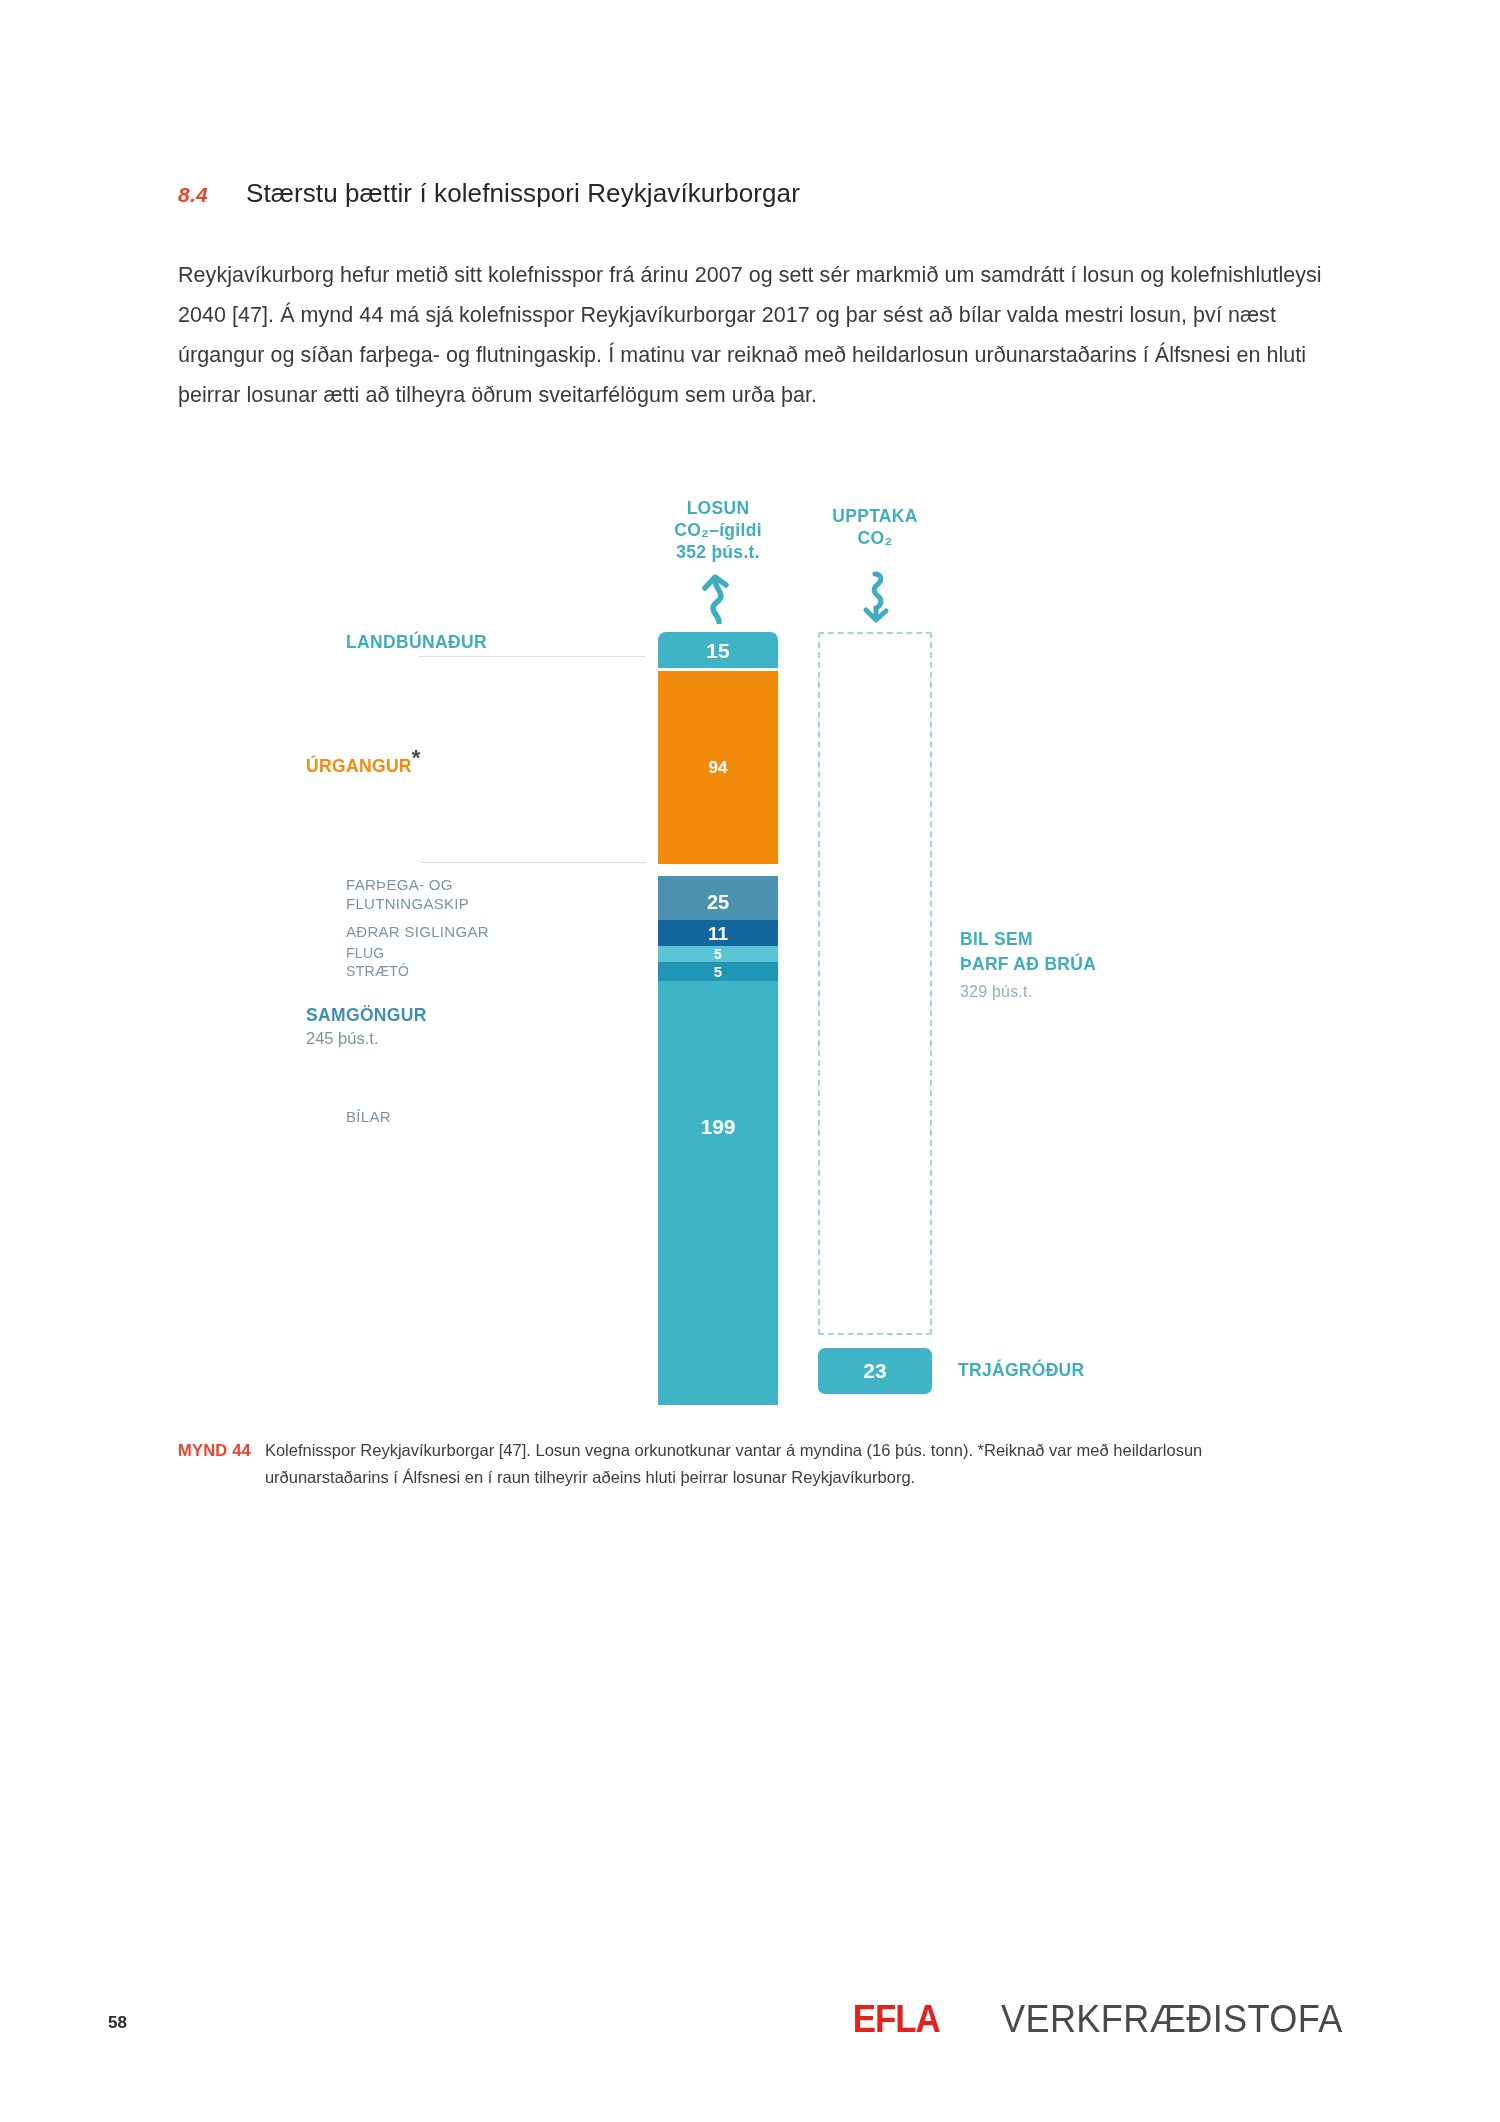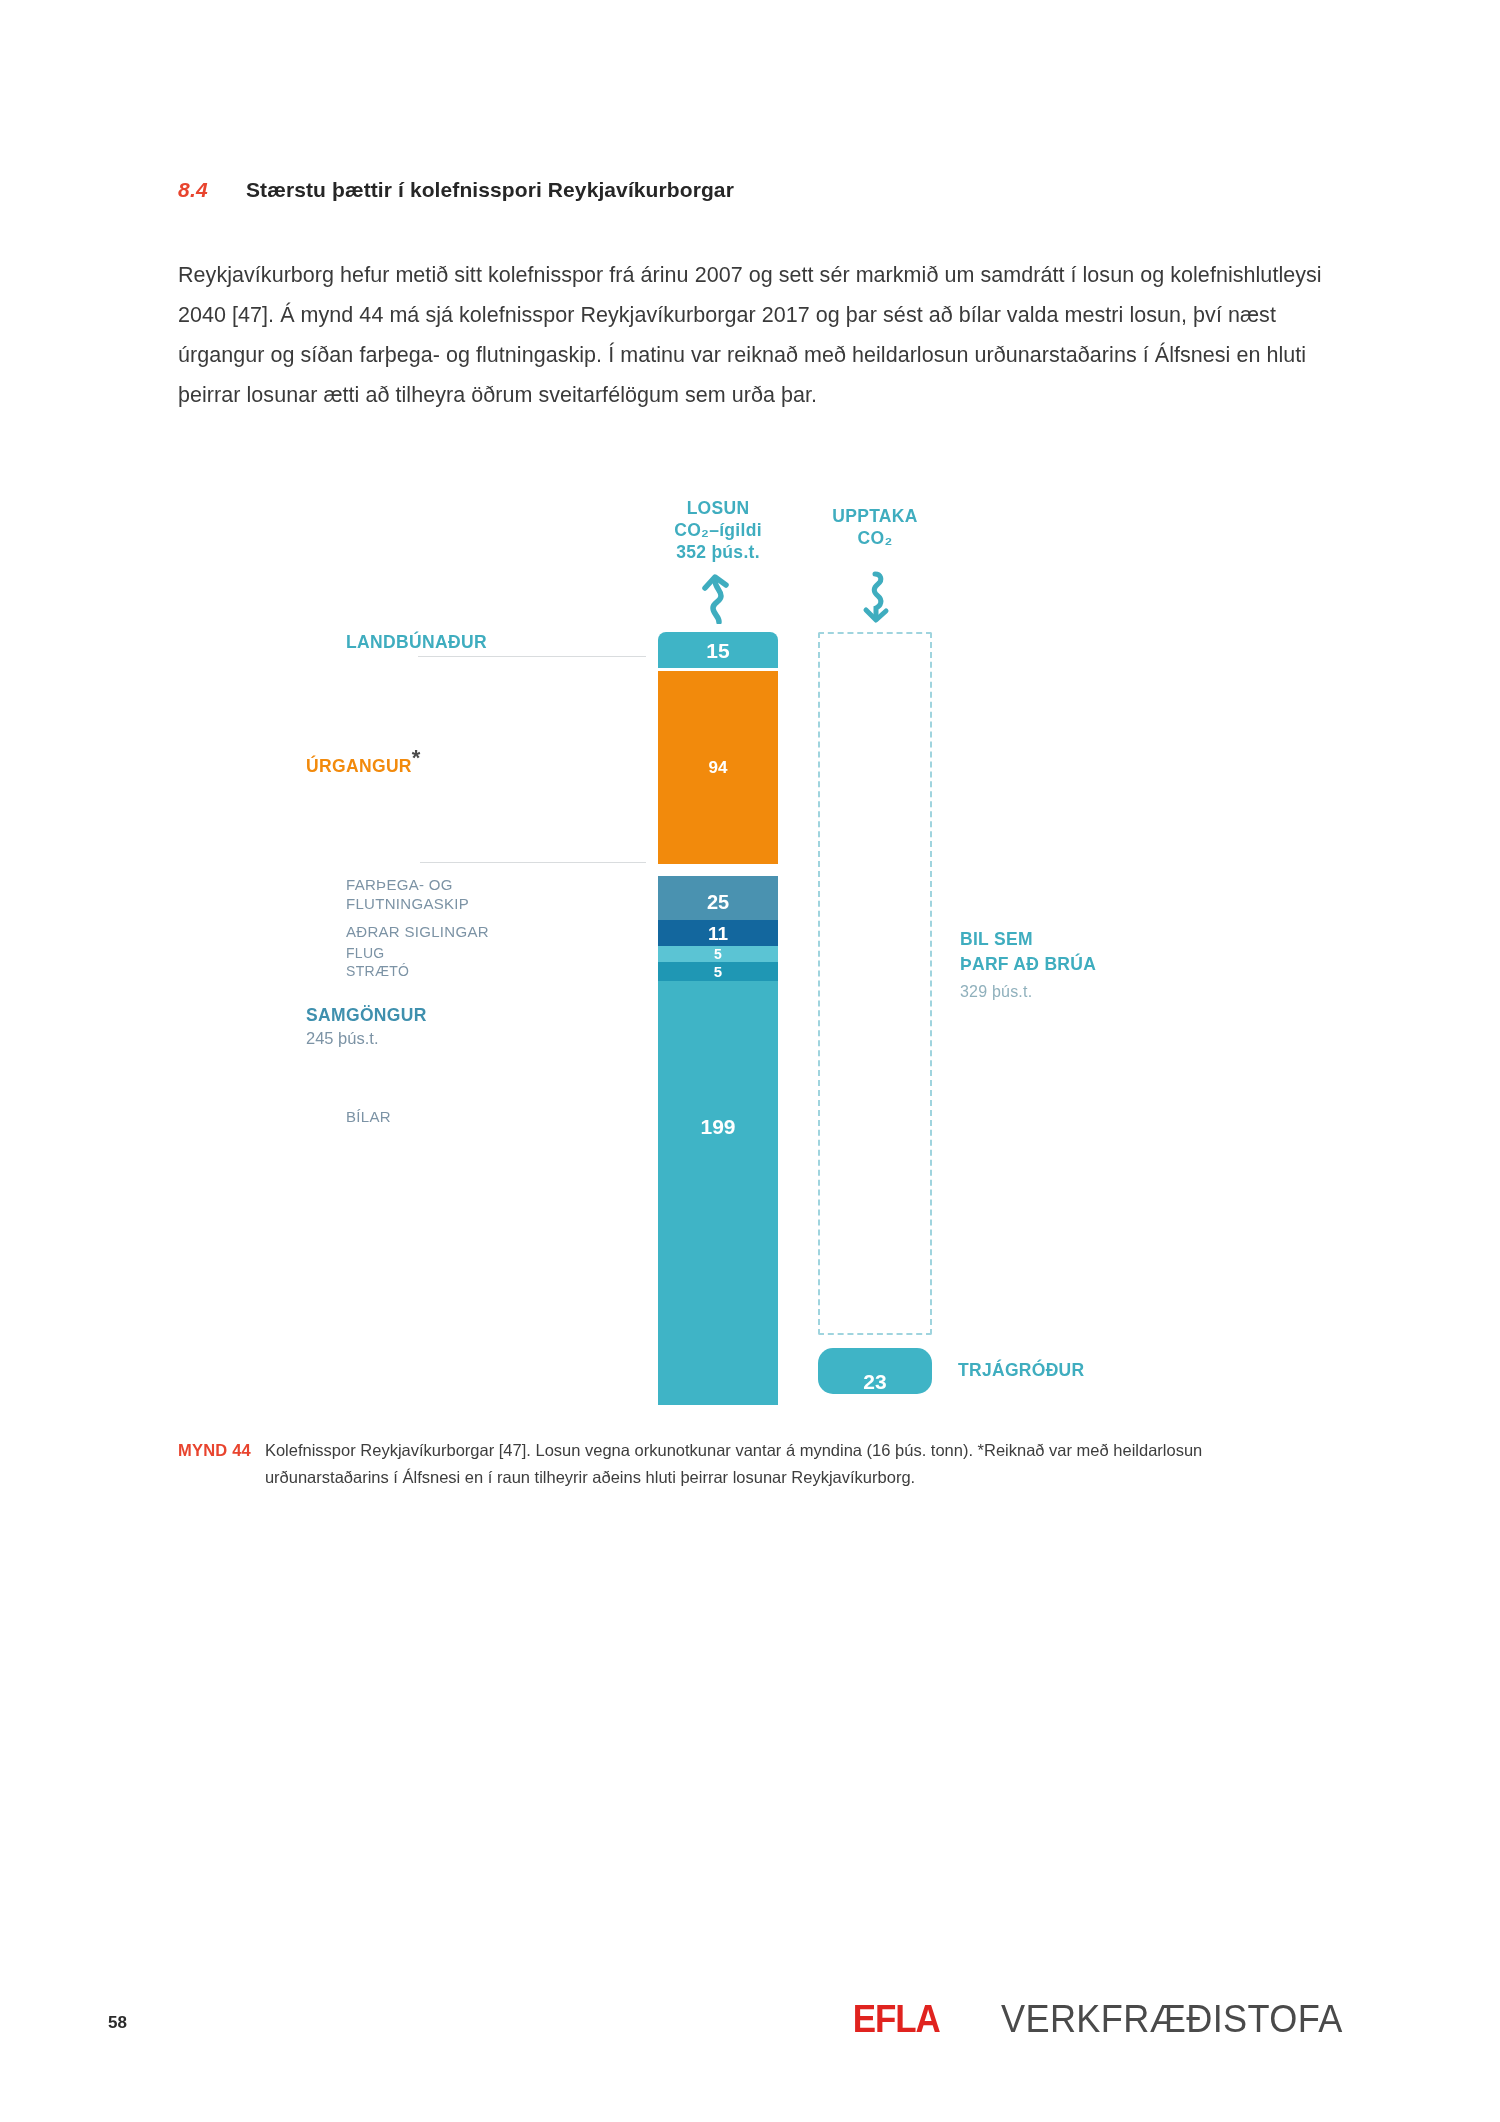--- a/index.html
+++ b/index.html
@@ -27,22 +27,22 @@
   #section-heading .sec-num {
     color: #E8442E;
     font-weight: bold;
     font-size: 21px;
     width: 68px;
     letter-spacing: 0.2px;
     font-style: italic;
   }
   #section-heading .sec-title {
     color: #262626;
-    font-weight: bold;
-    font-size: 21px;
+    font-weight: normal;
+    font-size: 26px;
     letter-spacing: 0.1px;
   }
 
   
   #body-paragraph {
     position: absolute;
     left: 178px;
     top: 255px;
     width: 1160px;
     font-size: 21.5px;
@@ -141,23 +141,23 @@
     margin-top: 2px;
   }
 
   #tree-bar {
     position: absolute;
     left: 818px;
     top: 1348px;
     width: 114px;
     height: 46px;
     background: #3FB4C6;
-    border-radius: 15px;
+    border-radius: 7px;
     display: flex;
-    align-items: flex-end;
+    align-items: center;
     justify-content: center;
     color: #ffffff;
     font-weight: bold;
     font-size: 21px;
   }
   #tree-label {
     position: absolute;
     left: 958px;
     top: 1360px;
     color: #3FADBF;

